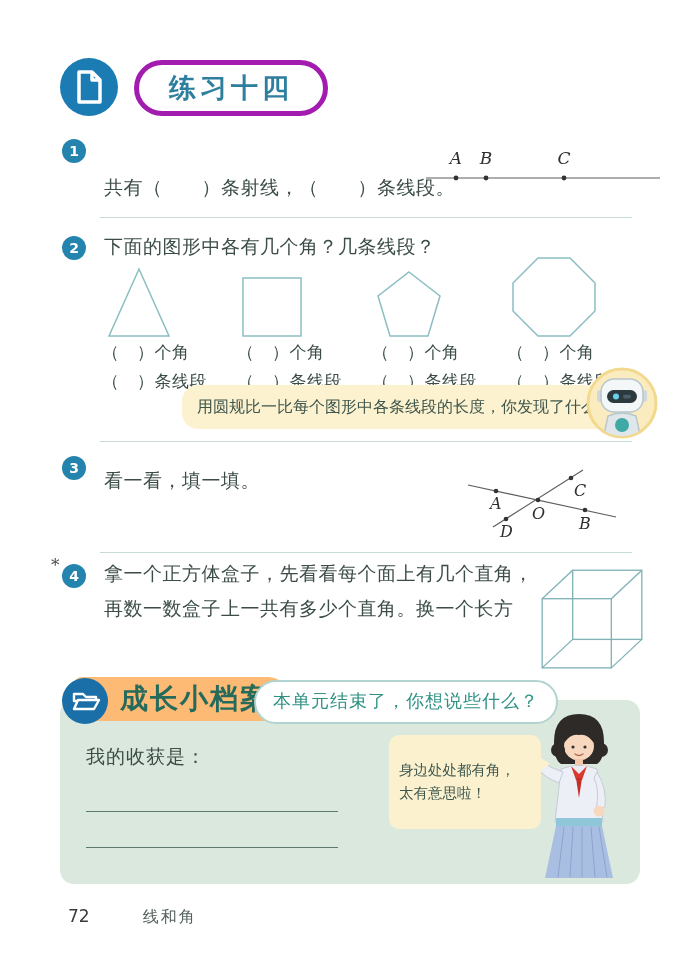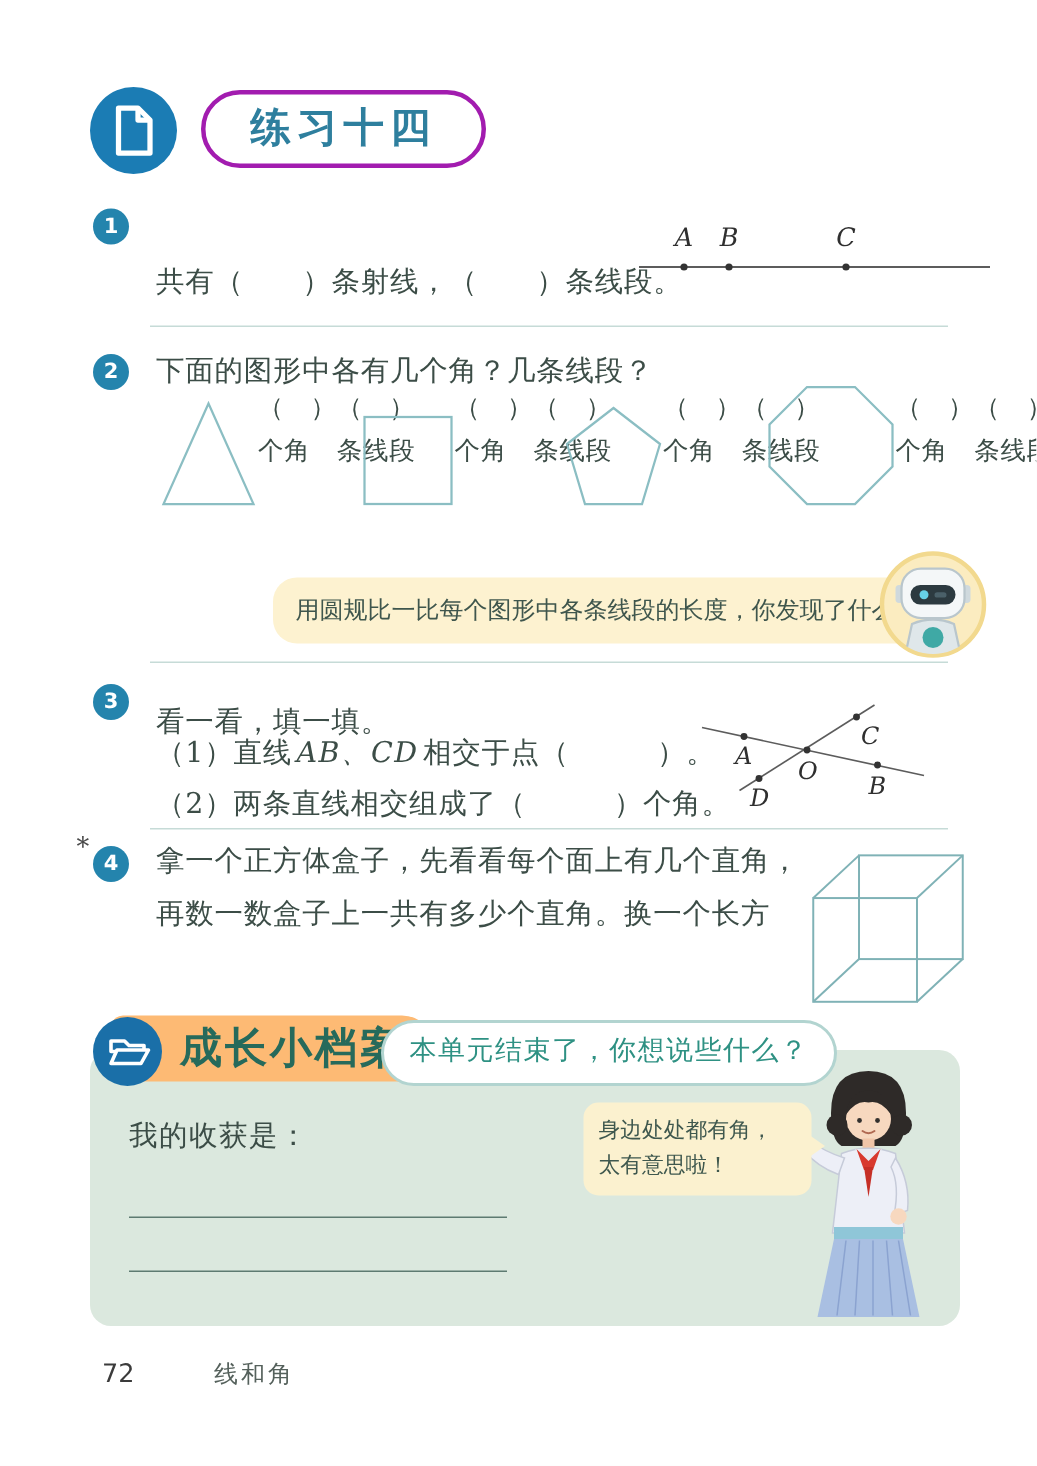--- a/index.html
+++ b/index.html
@@ -5,35 +5,35 @@
   html,body{margin:0;padding:0;background:#fdfdfd;}
   .page{
     position:relative;width:691px;height:977px;background:#ffffff;
     font-family:"DejaVu Serif","Liberation Serif",serif;color:#3c4d47;overflow:hidden;
   }
   .abs{position:absolute;}
   
   .doc-icon{left:60px;top:58px;width:58px;height:58px;}
   .title-pill{
     left:134px;top:60px;height:46px;line-height:46px;padding:0 30px;
-    border:3px solid #a21caf;border-radius:28px;background:#fff;
+    border:5px solid #a21caf;border-radius:28px;background:#fff;
     color:#2e7f9e;font-size:27px;font-weight:700;letter-spacing:4px;
   }
   
   .badge{
     position:absolute;width:24px;height:24px;border-radius:50%;
     background:#2484ad;color:#fff;text-align:center;line-height:24px;
     font-family:"DejaVu Sans","Liberation Sans",sans-serif;font-size:14px;font-weight:700;
   }
   .q{position:absolute;font-size:19px;letter-spacing:0.5px;color:#3c4d47;white-space:nowrap;}
   .var{font-style:italic;margin:0 3px;letter-spacing:1px;}
   .divider{position:absolute;left:100px;width:532px;border-top:1px solid #c6dbd7;}
   
   .shapes-row{left:102px;top:258px;width:540px;display:flex;}
-  .shape-cell{width:135px;display:flex;flex-direction:row;}
+  .shape-cell{width:135px;display:flex;flex-direction:column;}
   .shape-box{height:80px;display:flex;align-items:flex-end;padding-left:4px;box-sizing:border-box;}
   .shape-label{font-size:17px;line-height:29px;letter-spacing:0.5px;color:#3c4d47;}
   .robot-tip{
     left:182px;top:385px;height:44px;line-height:44px;padding:0 15px;
     background:#fdf2d0;border-radius:16px;font-size:16px;color:#3f564d;white-space:nowrap;
   }
   .robot-avatar{left:586px;top:367px;width:72px;height:72px;}
   
   .folder-icon{left:62px;top:678px;width:46px;height:46px;z-index:3;}
   .tag{
@@ -43,21 +43,21 @@
   }
   .prompt-pill{
     left:254px;top:680px;height:40px;line-height:38px;padding:0 17px;
     border:2px solid #b2d4d0;border-radius:23px;background:#fff;
     color:#2e9183;font-size:18px;letter-spacing:1px;white-space:nowrap;z-index:2;
   }
   .green-panel{left:60px;top:700px;width:580px;height:184px;background:#dbe8de;border-radius:14px;}
   .lead{left:86px;top:744px;font-size:19px;letter-spacing:1px;}
   .blank-line{position:absolute;left:86px;width:252px;border-top:1.5px solid #5d7a71;}
   .bubble{
-    left:389px;top:735px;width:132px;padding:8px 10px;background:#fbf1cf;border-radius:10px;
+    left:389px;top:735px;width:132px;padding:24px 10px;background:#fbf1cf;border-radius:10px;
     font-size:14.5px;line-height:23px;color:#3f584e;z-index:2;white-space:nowrap;
   }
   .bubble:after{
     content:"";position:absolute;right:-9px;top:22px;width:0;height:0;
     border-top:7px solid transparent;border-bottom:7px solid transparent;border-left:10px solid #fbf1cf;
   }
   .girl{left:514px;top:706px;width:130px;height:178px;z-index:1;}
   .footer{left:68px;top:906px;display:flex;align-items:baseline;gap:26px;}
   .page-num{font-family:"DejaVu Sans","Liberation Sans",sans-serif;font-size:17px;font-weight:400;color:#3b3b3b;}
   .chapter{font-size:16px;color:#55615c;letter-spacing:2px;margin-left:27px;}
@@ -155,22 +155,20 @@
         <path d="M22,49 Q36,43 50,49 L55,72 L17,72 Z" fill="#dfe7ea" stroke="#b9c6cc" stroke-width="1.5"></path>
         <circle cx="36" cy="58" r="7" fill="#3fa9a5"></circle>
       </g>
     </svg>
   </div>
 
   <div class="divider" style="top:441px;"></div>
 
   <div class="badge" style="left:62px;top:456px;">3</div>
   <div class="q" style="left:104px;top:468px;">看一看，填一填。</div>
-  <div class="q" style="left:104px;top:489px;"><span>（1）直线</span><span class="var">AB、CD</span><span>相交于点（　　　）。</span></div>
-  <div class="q" style="left:104px;top:523px;">（2）两条直线相交组成了（　　　）个角。</div>
   <div class="abs" style="left:448px;top:442px;">
     <svg width="220" height="110" viewBox="0 0 220 110">
       <line x1="20" y1="43" x2="168" y2="75" stroke="#5c5c5c" stroke-width="1.1"></line>
       <line x1="45" y1="85" x2="135" y2="28" stroke="#5c5c5c" stroke-width="1.1"></line>
       <circle cx="48" cy="49" r="2.3" fill="#333"></circle>
       <circle cx="123" cy="36" r="2.3" fill="#333"></circle>
       <circle cx="90" cy="58" r="2.3" fill="#333"></circle>
       <circle cx="58" cy="77" r="2.3" fill="#333"></circle>
       <circle cx="137" cy="68" r="2.3" fill="#333"></circle>
       <text x="42" y="67" font-size="16" font-style="italic" fill="#2f2f2f">A</text>

